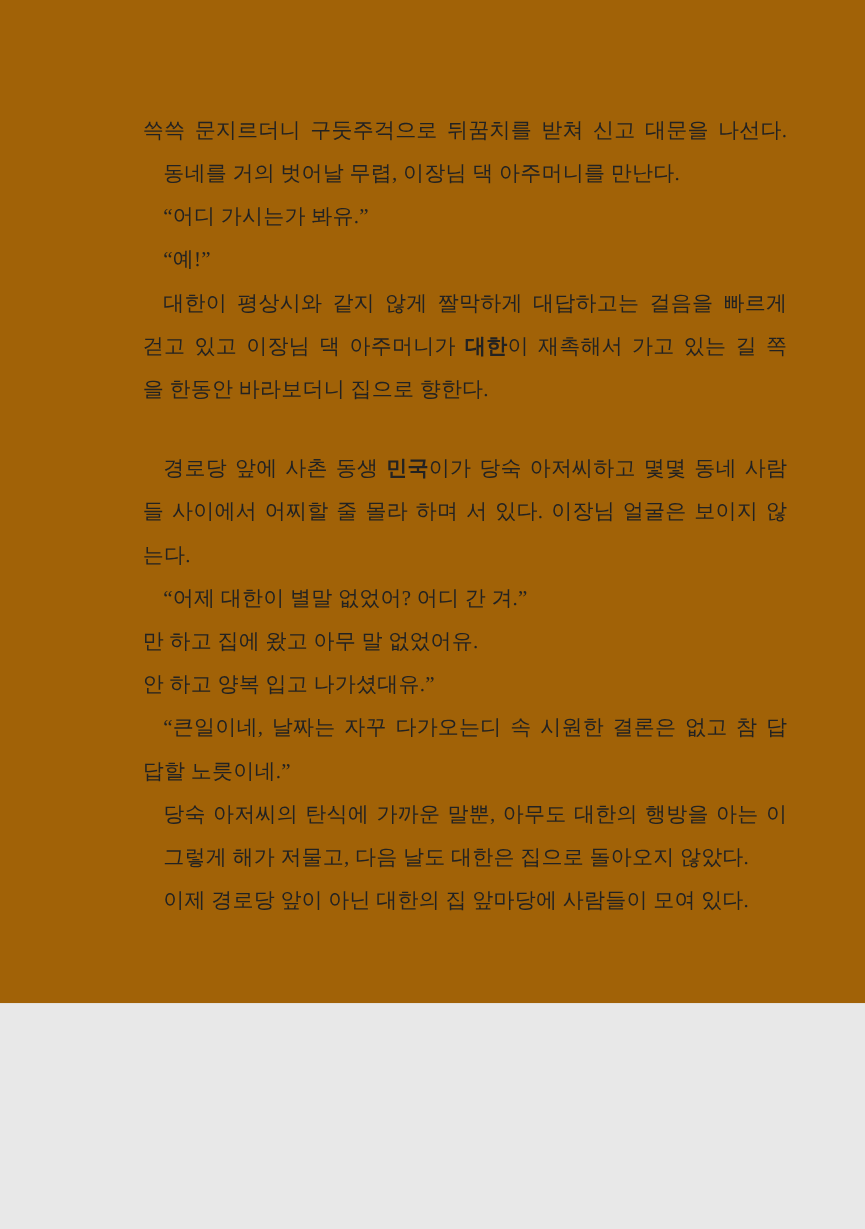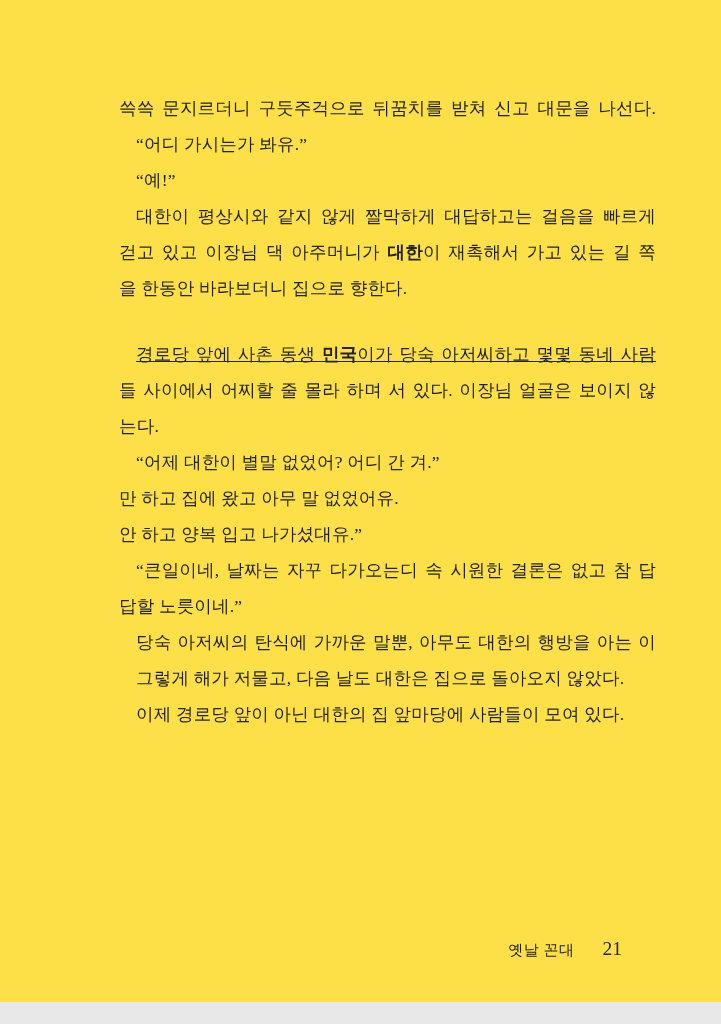--- a/index.html
+++ b/index.html
@@ -3,23 +3,23 @@
 <meta charset="utf-8">
 <style>
   html, body {
     margin: 0;
     padding: 0;
     background: #e8e8e8;
   }
   .page {
     position: relative;
     width: 721px;
-    height: 1002px;
+    height: 836px;
     margin: 0 auto;
-    background: #fde047;
+    background: #a16207;
     font-family: "Liberation Serif", "DejaVu Serif", serif;
     color: #222222;
     overflow: hidden;
   }
   .text-block {
     position: absolute;
     left: 119px;
     top: 90px;
     width: 537px;
   }
@@ -33,21 +33,20 @@
   }
   .line.indent {
     text-indent: 17px;
   }
   .line.justify {
     text-align: justify;
     text-align-last: justify;
   }
   .line.gap {
     margin-top: 30px;
-    text-decoration: underline;
   }
   .seg { font-weight: normal; }
   .seg.bold { font-weight: bold; margin-top: 44px; }
   .footer {
     position: absolute;
     top: 938px;
     right: 99px;
     white-space: nowrap;
     color: #222222;
   }
@@ -59,20 +58,21 @@
     font-size: 19.5px;
     margin-left: 28px;
   }
 </style>
 </head>
 <body>
 
 <div class="page">
   <div class="text-block" id="body-text">
       <div class="line justify"><span class="seg">쓱쓱 문지르더니 구둣주걱으로 뒤꿈치를 받쳐 신고 대문을 나선다.</span></div>
+      <div class="line indent"><span class="seg">동네를 거의 벗어날 무렵, 이장님 댁 아주머니를 만난다.</span></div>
       <div class="line indent"><span class="seg">“어디 가시는가 봐유.”</span></div>
       <div class="line indent"><span class="seg">“예!”</span></div>
       <div class="line indent justify"><span class="seg">대한이 평상시와 같지 않게 짤막하게 대답하고는 걸음을 빠르게</span></div>
       <div class="line justify"><span class="seg">걷고 있고 이장님 댁 아주머니가 </span><span class="seg bold">대한</span><span class="seg">이 재촉해서 가고 있는 길 쪽</span></div>
       <div class="line"><span class="seg">을 한동안 바라보더니 집으로 향한다.</span></div>
       <div class="line indent justify gap"><span class="seg">경로당 앞에 사촌 동생 </span><span class="seg bold">민국</span><span class="seg">이가 당숙 아저씨하고 몇몇 동네 사람</span></div>
       <div class="line justify"><span class="seg">들 사이에서 어찌할 줄 몰라 하며 서 있다. 이장님 얼굴은 보이지 않</span></div>
       <div class="line"><span class="seg">는다.</span></div>
       <div class="line indent"><span class="seg">“어제 대한이 별말 없었어? 어디 간 겨.”</span></div>
       <div class="line"><span class="seg">만 하고 집에 왔고 아무 말 없었어유.</span></div>

